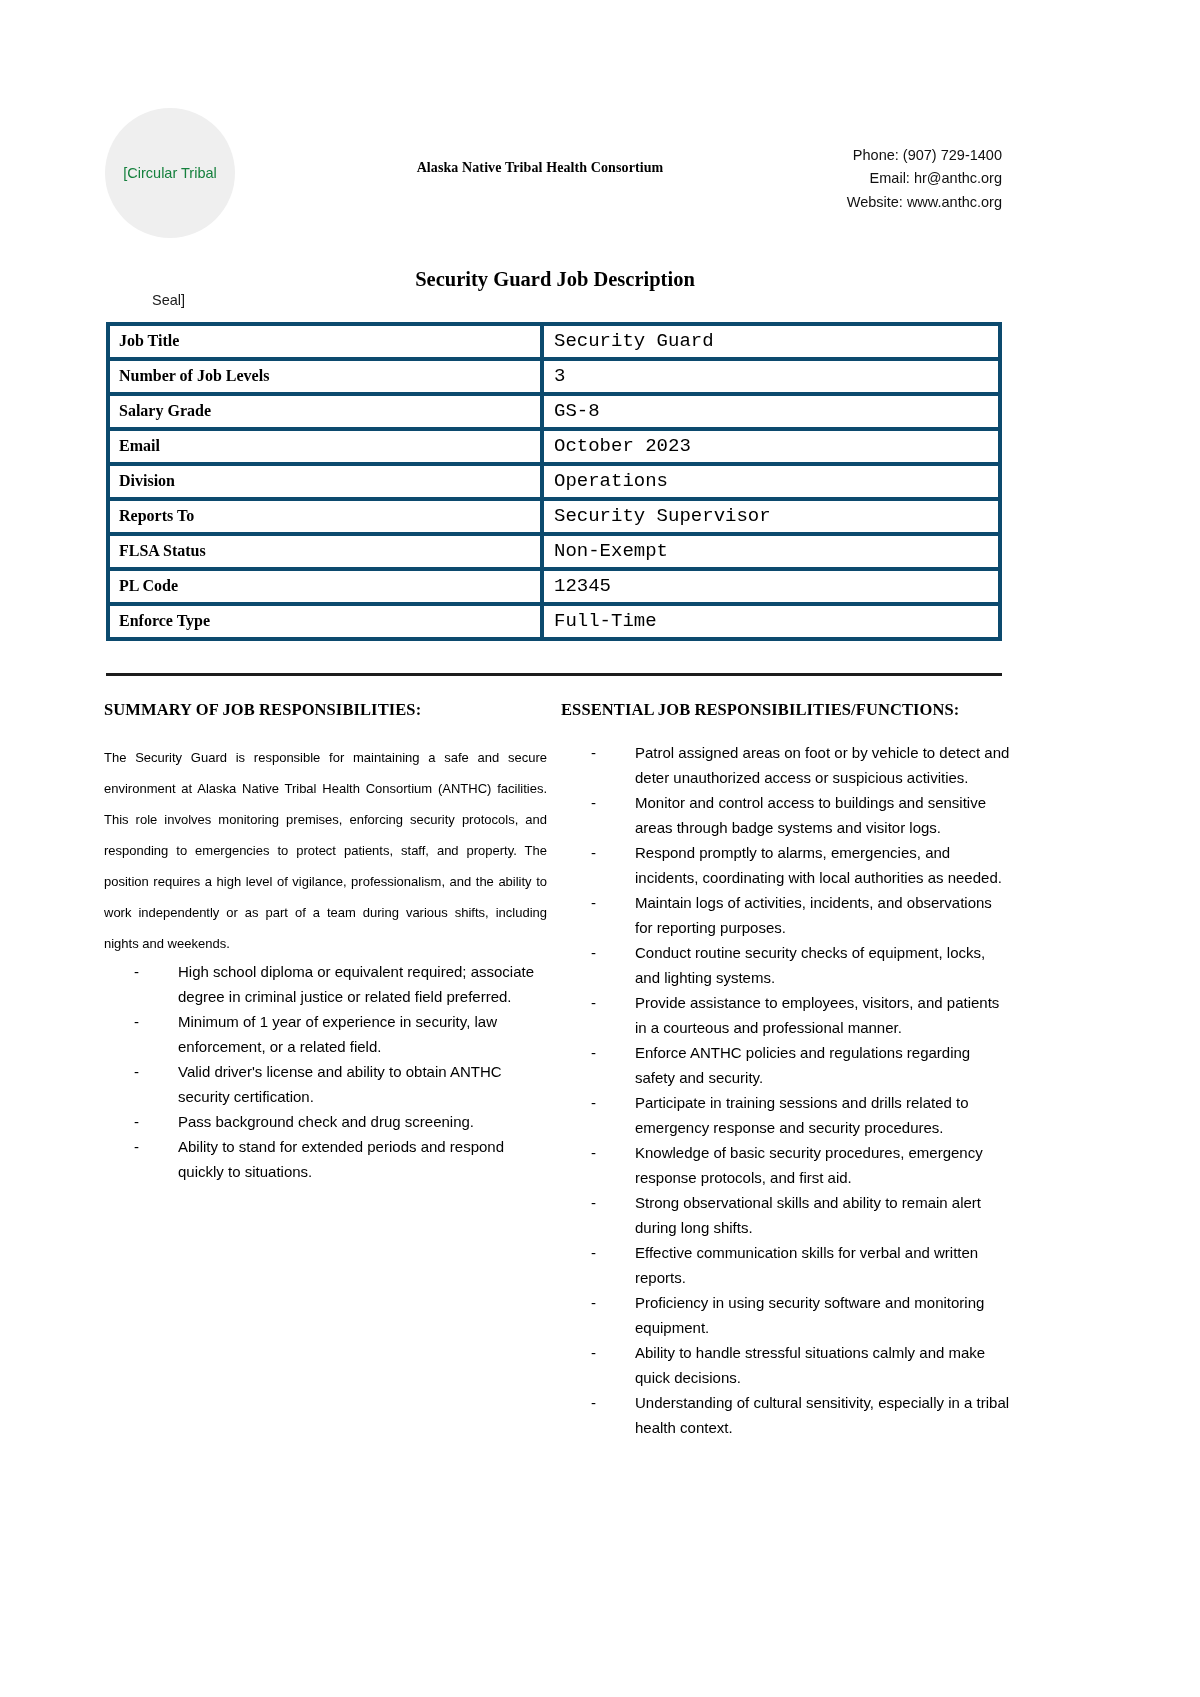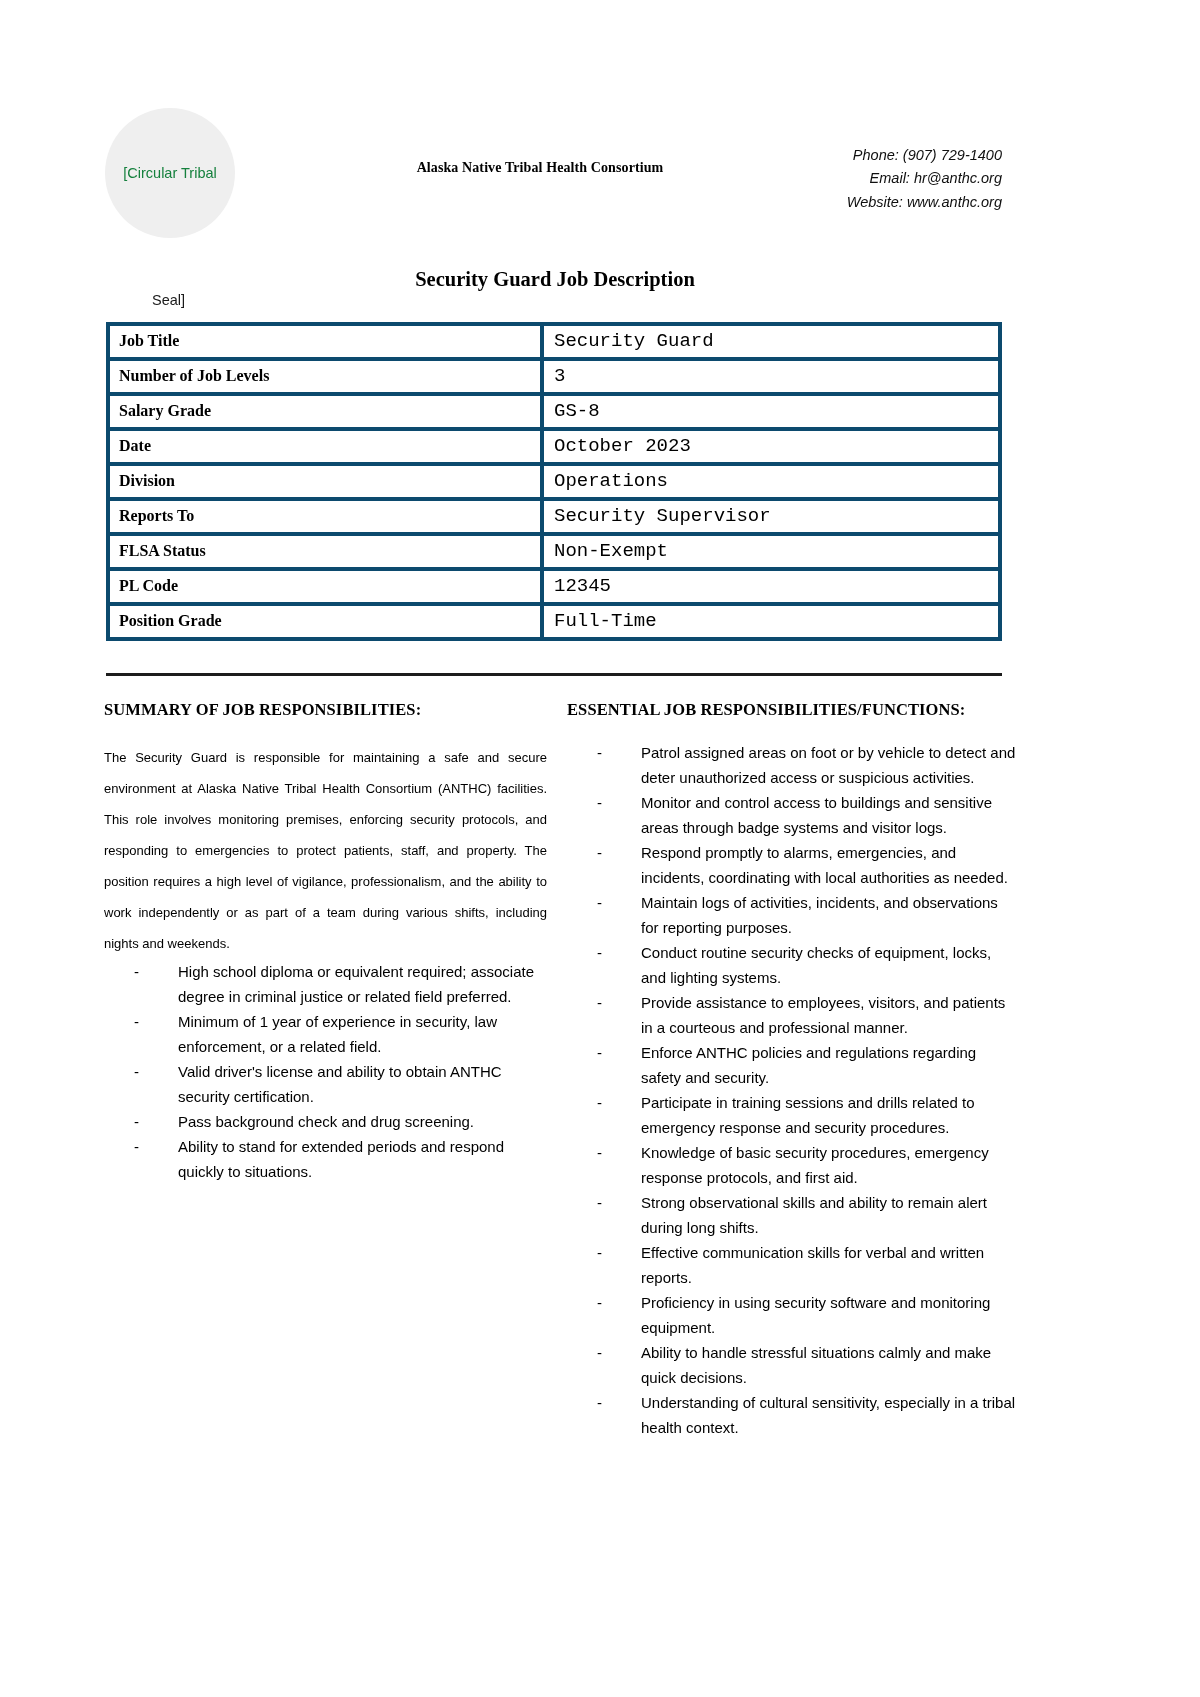--- a/index.html
+++ b/index.html
@@ -69,21 +69,21 @@
   .contact {
     position: absolute;
     right: 198px;
     top: 144px;
     text-align: right;
     font-size: 14.5px;
     line-height: 1.62;
     color: #101010;
     font-family: "Liberation Sans", sans-serif;
   }
-  .contact div { white-space: nowrap; font-style: italic; }
+  .contact div { white-space: nowrap; }
 
   .doc-title {
     position: absolute;
     left: 0;
     top: 268px;
     width: 1110px;
     text-align: center;
     font-family: "Liberation Serif", serif;
     font-weight: bold;
     font-size: 20.5px;
@@ -129,21 +129,21 @@
     background: #1c1c1c;
   }
 
   
   .columns {
     position: absolute;
     left: 0;
     top: 700px;
     width: 1200px;
     display: flex;
-    gap: 6px;
+    gap: 0px;
   }
   .col {
     width: 443px;
   }
   .col-left { margin-left: 104px; }
   .col-right { margin-left: 14px; width: 452px; }
 
   h2.section {
     font-family: "Liberation Serif", serif;
     font-weight: bold;
@@ -215,41 +215,41 @@
           </tr>
           <tr>
             <td class="label">Number of Job Levels</td>
             <td class="value">3</td>
           </tr>
           <tr>
             <td class="label">Salary Grade</td>
             <td class="value">GS-8</td>
           </tr>
           <tr>
-            <td class="label">Date</td>
+            <td class="label">Email</td>
             <td class="value">October 2023</td>
           </tr>
           <tr>
             <td class="label">Division</td>
             <td class="value">Operations</td>
           </tr>
           <tr>
             <td class="label">Reports To</td>
             <td class="value">Security Supervisor</td>
           </tr>
           <tr>
             <td class="label">FLSA Status</td>
             <td class="value">Non-Exempt</td>
           </tr>
           <tr>
             <td class="label">PL Code</td>
             <td class="value">12345</td>
           </tr>
           <tr>
-            <td class="label">Position Grade</td>
+            <td class="label">Enforce Type</td>
             <td class="value">Full-Time</td>
           </tr>
         </tbody>
     </table>
   </div>
 
   <div class="hrule"></div>
 
   <div class="columns">
 

